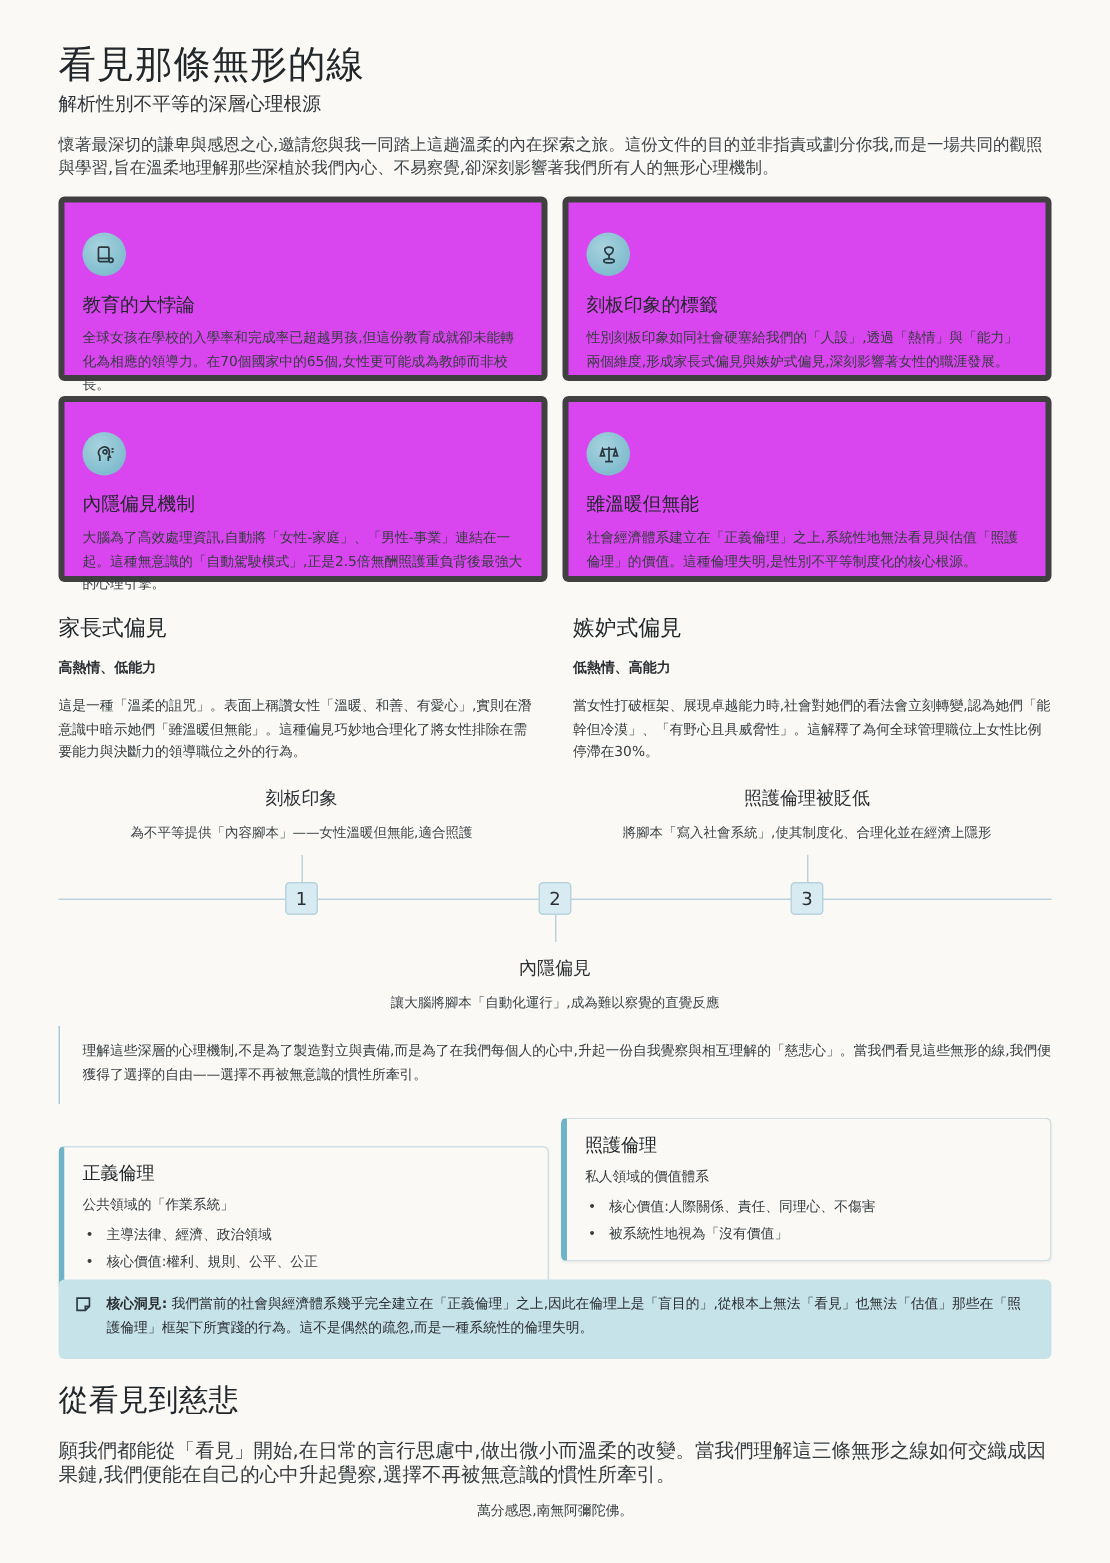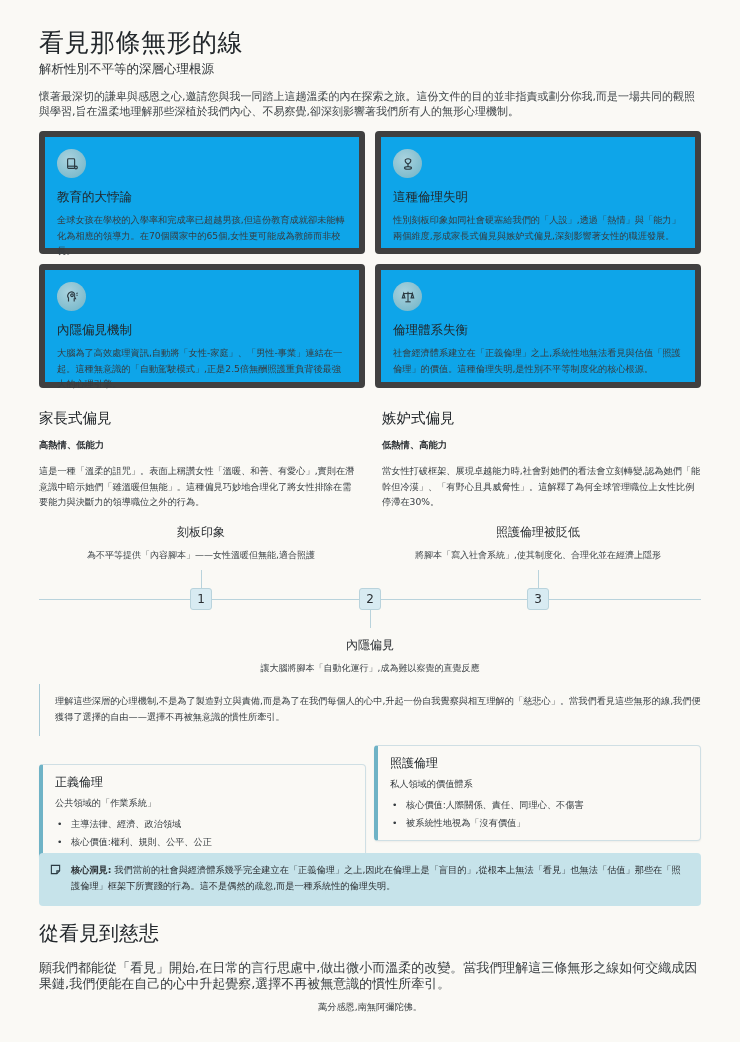--- a/index.html
+++ b/index.html
@@ -4,21 +4,21 @@
 <style>
   * { box-sizing: border-box; margin: 0; padding: 0; }
   html, body { width: 740px; height: 1042px; background: #faf9f5; overflow: hidden; }
   body { font-family: "DejaVu Sans", "Liberation Sans", sans-serif; color: #2b2f33; position: relative; }
   .page { position: absolute; left: 39px; top: 0; width: 662px; }
 
   .title { position: absolute; top: 26px; left: 0; font-size: 25px; font-weight: 400; color: #22272b; letter-spacing: 0.5px; }
   .subtitle { position: absolute; top: 61px; left: 0; font-size: 12.5px; color: #2f3438; }
   .intro { position: absolute; top: 89px; left: 0; width: 662px; font-size: 11px; line-height: 15px; color: #3e4448; }
 
-  .card { position: absolute; width: 326px; background: #0ea5e9; border: 6px solid #404040; border-radius: 4px; padding: 12px 12px; }
+  .card { position: absolute; width: 326px; background: #d946ef; border: 4px solid #404040; border-radius: 4px; padding: 20px 12px; }
   .card .icon { width: 29px; height: 29px; border-radius: 50%; background: radial-gradient(circle at 40% 35%, #a9d3df, #6fb3c6); display: flex; align-items: center; justify-content: center; margin-bottom: 11px; }
   .card .icon svg { width: 14px; height: 14px; }
   .card h3 { font-size: 12.5px; font-weight: 400; color: #22272b; margin-bottom: 6px; }
   .card p { font-size: 9.2px; line-height: 15.5px; color: #363c40; }
 
   .bias { position: absolute; width: 320px; }
   .bias h2 { font-size: 14.5px; font-weight: 400; color: #22272b; margin-bottom: 11px; }
   .bias h4 { font-size: 9.3px; font-weight: 700; color: #2b2f33; margin-bottom: 11px; }
   .bias p { font-size: 9.2px; line-height: 15.5px; color: #363c40; }
 
@@ -68,21 +68,21 @@
   </div>
 
   <div class="card" style="left:336px; top:131px; height:123px;">
     <div class="icon">
       <svg viewBox="0 0 16 16" fill="none" stroke="#2b3a42" stroke-width="1.3">
           <path d="M5 3 Q8 1 11 3 Q12 6 8 8 Q4 6 5 3Z"></path>
           <line x1="8" y1="8" x2="8" y2="11"></line>
           <ellipse cx="8" cy="12.5" rx="4" ry="1.5"></ellipse>
         </svg>
     </div>
-    <h3>這種倫理失明</h3>
+    <h3>刻板印象的標籤</h3>
     <p>性別刻板印象如同社會硬塞給我們的「人設」,透過「熱情」與「能力」兩個維度,形成家長式偏見與嫉妒式偏見,深刻影響著女性的職涯發展。</p>
   </div>
 
   <div class="card" style="left:0; top:264px; height:124px;">
     <div class="icon">
       <svg viewBox="0 0 16 16" fill="none" stroke="#2b3a42" stroke-width="1.3">
           <path d="M4 13 V9 Q2 7 4 4 Q7 1 10 3 Q12 5 11 8 L12 10 H10.5 V13"></path>
           <circle cx="8" cy="6" r="1.5"></circle>
           <line x1="13" y1="4" x2="14.5" y2="3.5"></line>
           <line x1="13" y1="6" x2="14.5" y2="6"></line>
@@ -95,21 +95,21 @@
   <div class="card" style="left:336px; top:264px; height:124px;">
     <div class="icon">
       <svg viewBox="0 0 16 16" fill="none" stroke="#2b3a42" stroke-width="1.3">
           <line x1="8" y1="2" x2="8" y2="13"></line>
           <line x1="3" y1="4" x2="13" y2="4"></line>
           <path d="M1.5 9 L3 4 L4.5 9 Z"></path>
           <path d="M11.5 9 L13 4 L14.5 9 Z"></path>
           <line x1="5" y1="13.5" x2="11" y2="13.5"></line>
         </svg>
     </div>
-    <h3>倫理體系失衡</h3>
+    <h3>雖溫暖但無能</h3>
     <p>社會經濟體系建立在「正義倫理」之上,系統性地無法看見與估值「照護倫理」的價值。這種倫理失明,是性別不平等制度化的核心根源。</p>
   </div>
 
   <div class="bias" style="left:0; top:409px;">
     <h2>家長式偏見</h2>
     <h4>高熱情、低能力</h4>
     <p>這是一種「溫柔的詛咒」。表面上稱讚女性「溫暖、和善、有愛心」,實則在潛意識中暗示她們「雖溫暖但無能」。這種偏見巧妙地合理化了將女性排除在需要能力與決斷力的領導職位之外的行為。</p>
   </div>
   <div class="bias" style="left:343px; top:409px;">
     <h2>嫉妒式偏見</h2>

